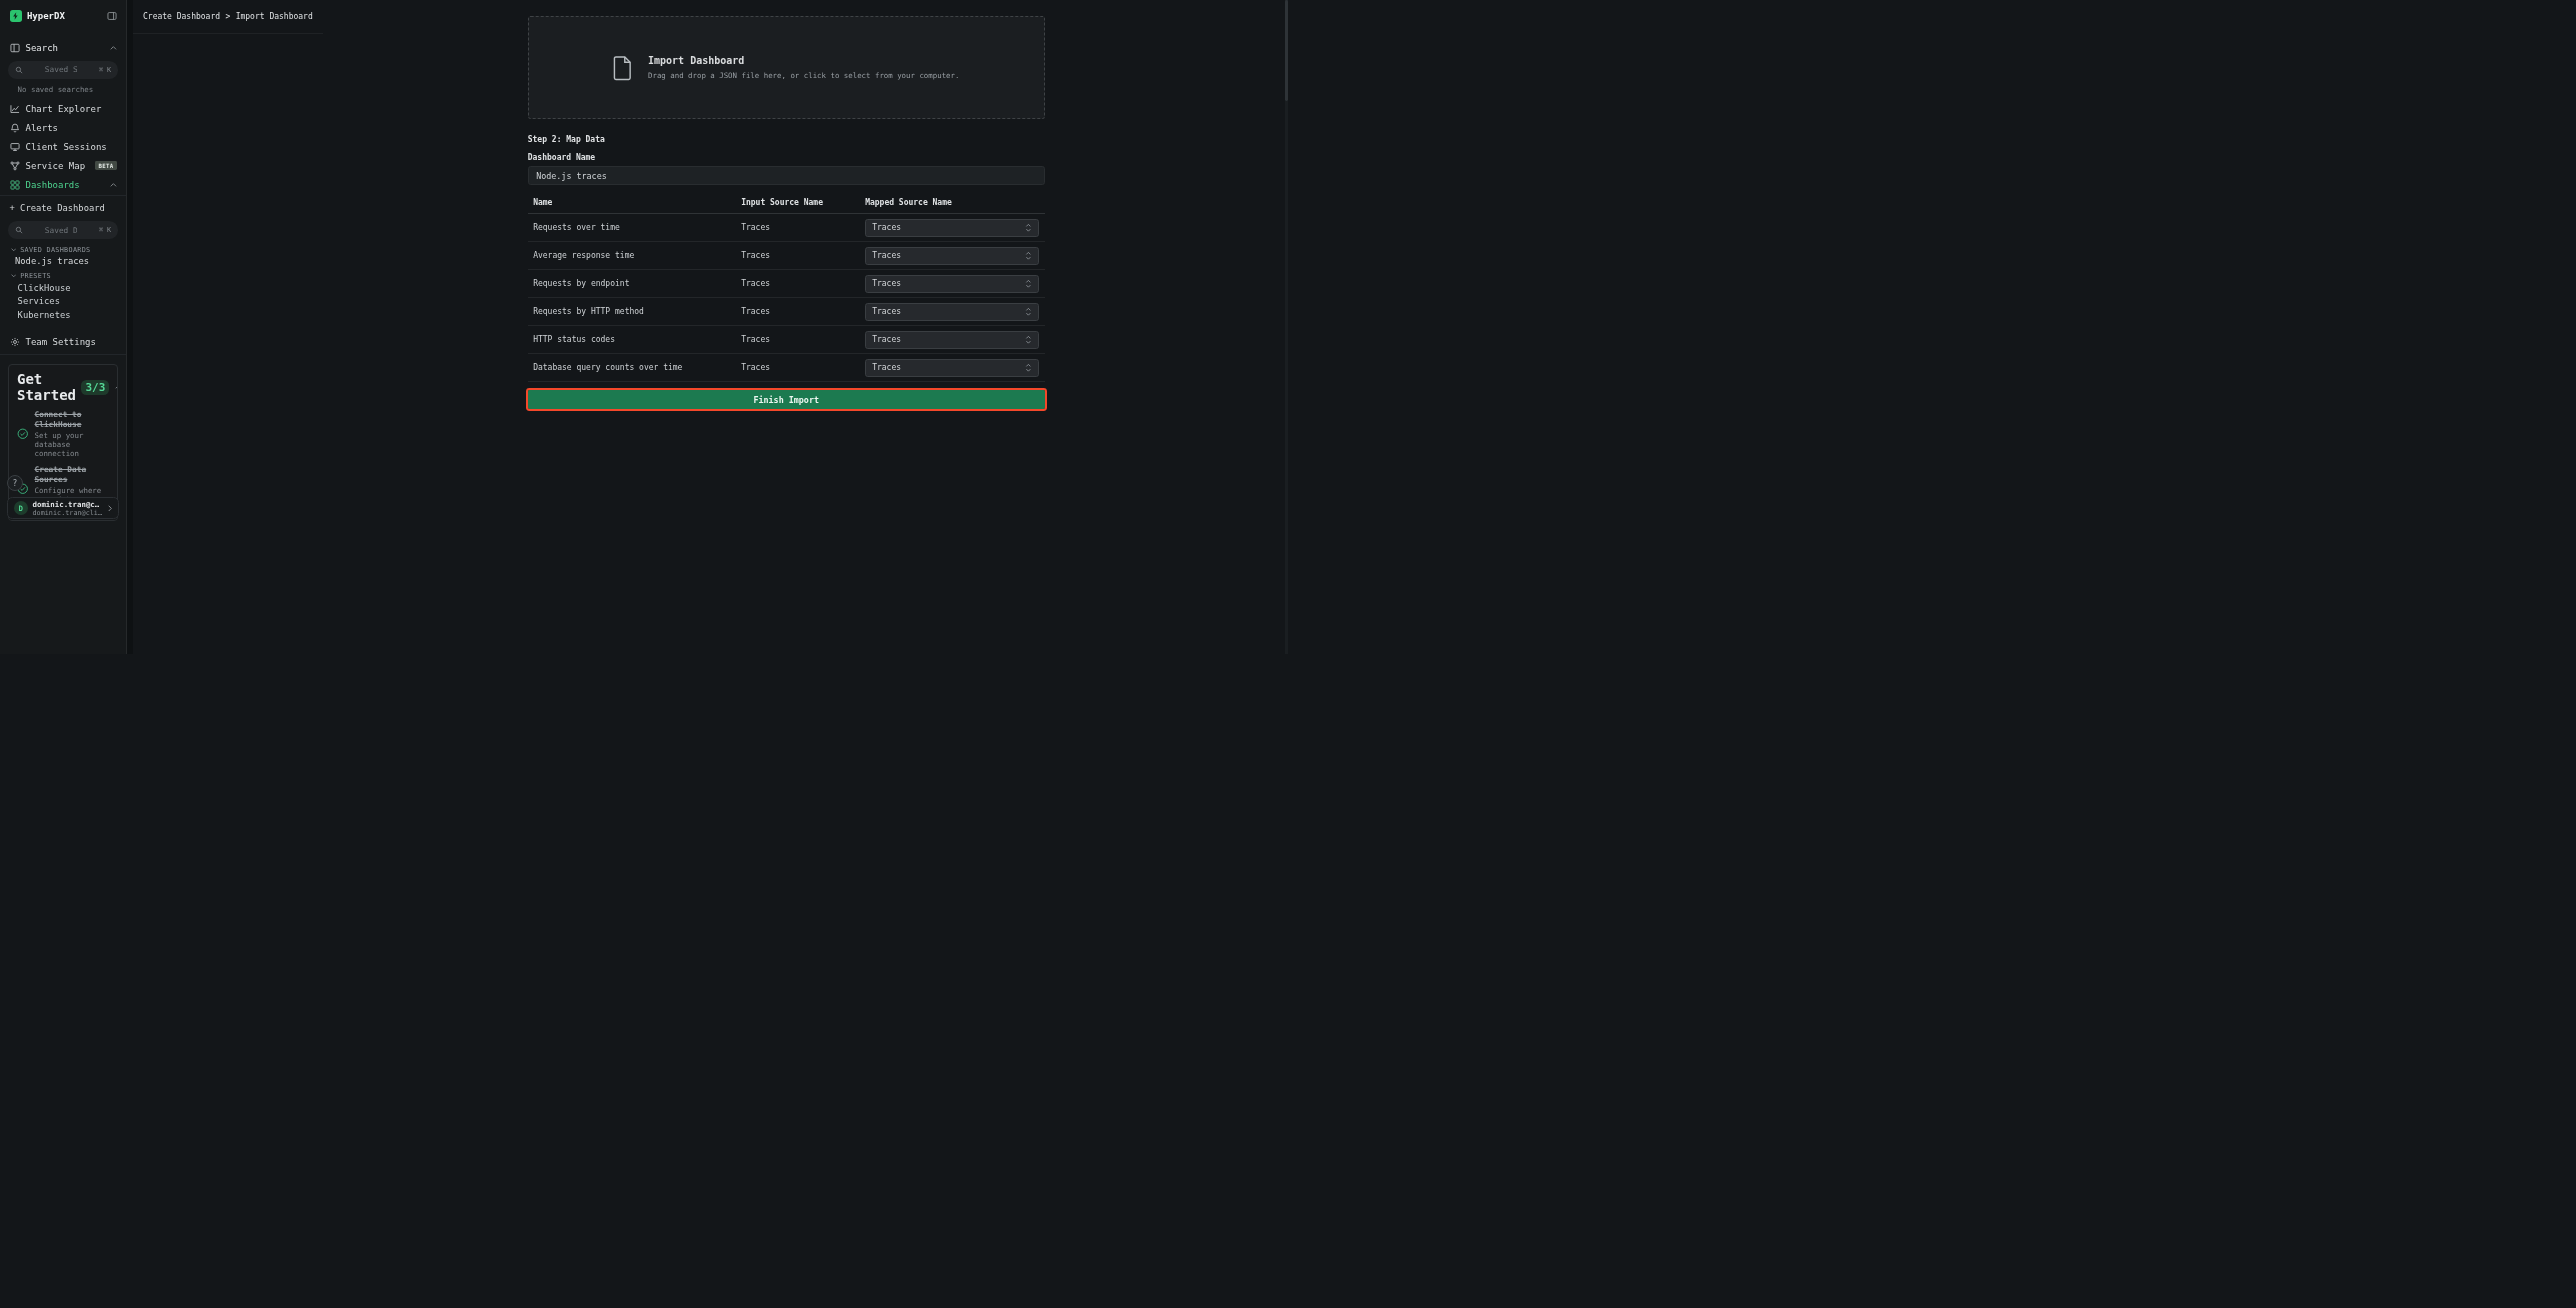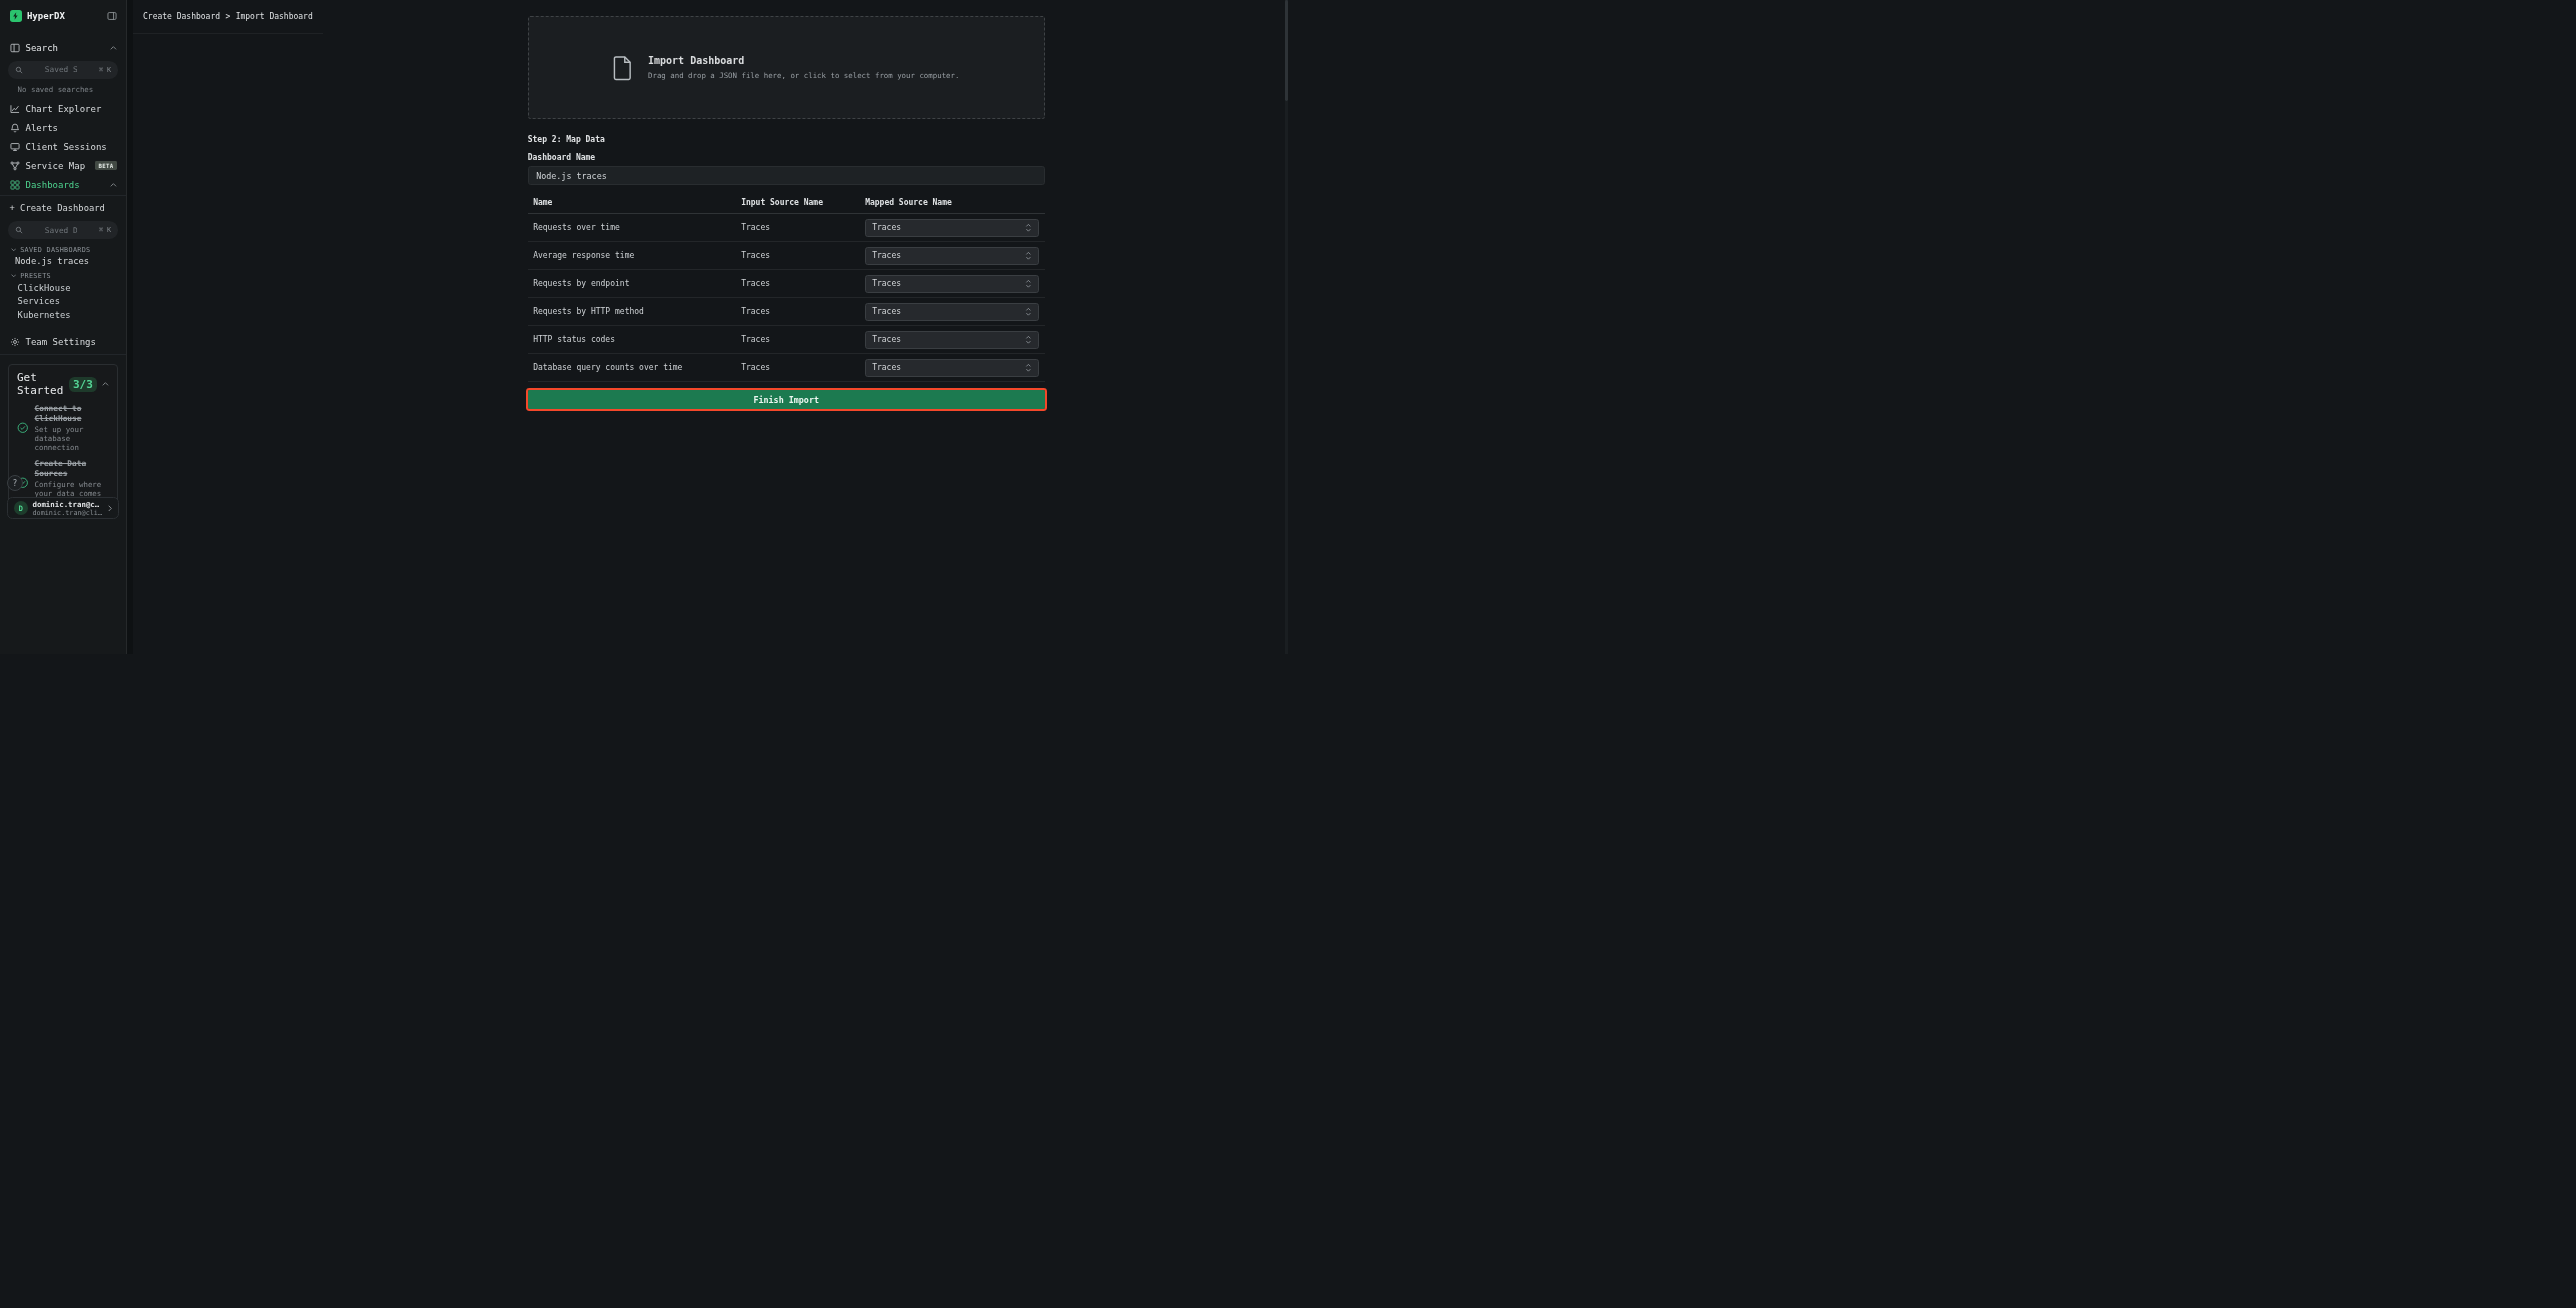--- a/index.html
+++ b/index.html
@@ -50,21 +50,21 @@
 
   .group-label { margin: 6px 9.5px 0 10.8px; height: 9.5px; display: flex; align-items: center; gap: 4px; font-size: 6.8px; letter-spacing: 0.3px; color: #8d9398; cursor: pointer; }
   .group-item { padding: 1.4px 9.5px 1.4px 15px; font-size: 8.8px; color: #d6d9db; cursor: pointer; white-space: nowrap; }
   .preset-item { padding: 0 9.5px 0 17.6px; height: 13.5px; display: flex; align-items: center; font-size: 8.8px; color: #cbd0d3; cursor: pointer; }
   .mt6 { margin-top: 4px; }
   .team-settings { margin-top: 10.8px; }
 
   .gs-card { margin: 8.8px 8px 0; border: 0.7px solid #2a2e31; border-radius: 4px; background: #17191b; padding: 6.8px 8px; position: relative; overflow: hidden; }
   .gs-card::after { content: ""; position: absolute; left: 0; right: 0; bottom: 0; height: 20px; background: linear-gradient(rgba(22,25,27,0), #16191b); pointer-events: none; }
   .gs-head { display: flex; align-items: center; gap: 5.4px; }
-  .gs-title { font-weight: normal; font-size: 11px; color: #e8eaec; }
+  .gs-title { font-weight: bold; font-size: 14px; color: #e8eaec; }
   .gs-badge { background: #1e3a2b; color: #55d796; font-size: 11px; font-weight: bold; padding: 0.7px 4px; border-radius: 5.4px; }
   .gs-head .chev { margin-left: auto; color: #8b9196; }
   .gs-step { display: flex; align-items: center; gap: 6px; margin-top: 6.8px; }
   .gs-check { color: #41c98b; flex-shrink: 0; }
   .gs-step-title { font-size: 7.8px; font-weight: bold; color: #9ba1a6; text-decoration: line-through; line-height: 1.25; }
   .gs-step-desc { font-size: 7.4px; color: #84898e; line-height: 1.22; margin-top: 1.4px; }
 
   .help-btn { position: absolute; left: 6.8px; top: 475px; width: 16px; height: 16px; border-radius: 50%; background: #1c1f22; border: 0.7px solid #3a3f43; color: #a6acb1; display: flex; align-items: center; justify-content: center; font-size: 8px; z-index: 3; cursor: pointer; }
 
   .user-row { position: absolute; left: 6.8px; right: 6.8px; top: 497px; height: 22px; border: 0.7px solid #2b2f33; border-radius: 5.4px; display: flex; align-items: center; gap: 4.7px; padding: 0 6px; cursor: pointer; background: #16191b; z-index: 2; }

